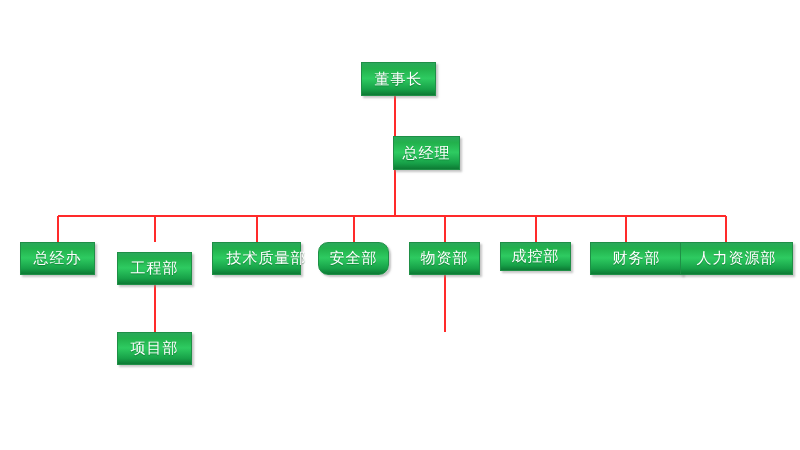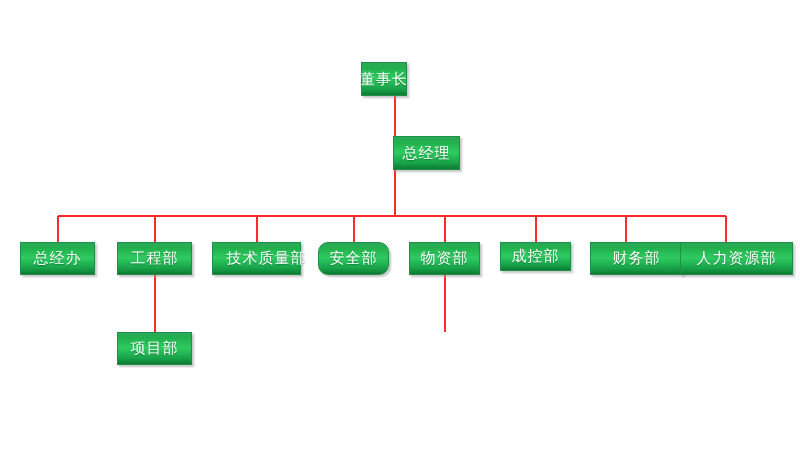--- a/index.html
+++ b/index.html
@@ -50,33 +50,33 @@
   <div class="conn v" style="left:256.4px;top:216px;height:26px;"></div>
   <div class="conn v" style="left:353.4px;top:216px;height:26px;"></div>
   <div class="conn v" style="left:444.4px;top:216px;height:26px;"></div>
   <div class="conn v" style="left:535.4px;top:216px;height:26px;"></div>
   <div class="conn v" style="left:625.4px;top:216px;height:26px;"></div>
   <div class="conn v" style="left:725.4px;top:216px;height:26px;"></div>
 
   <div class="conn v" style="left:154.4px;top:275px;height:57px;"></div>
   <div class="conn v" style="left:444.4px;top:275px;height:57px;"></div>
 
-  <div class="node" style="left:361px;top:62px;width:46px;height:34px;">
+  <div class="node" style="left:361px;top:62px;width:75px;height:34px;">
     <span class="node-label">董事长</span>
   </div>
 
   <div class="node" style="left:361px;top:136px;width:67px;height:34px;margin-left:32px;">
     <span class="node-label">总经理</span>
   </div>
 
   <div class="node" style="left:20px;top:242px;width:75px;height:33px;">
     <span class="node-label">总经办</span>
   </div>
 
-  <div class="node" style="left:117px;top:242px;width:75px;height:33px;">
+  <div class="node" style="left:117px;top:252px;width:75px;height:33px;">
     <span class="node-label">工程部</span>
   </div>
 
   <div class="node" style="left:212px;top:242px;width:89px;height:33px;padding-left:20px;">
     <span class="node-label">技术质量部</span>
   </div>
 
   <div class="node" style="left:318px;top:242px;width:71px;height:33px;border-radius:10px;">
     <span class="node-label">安全部</span>
   </div>

